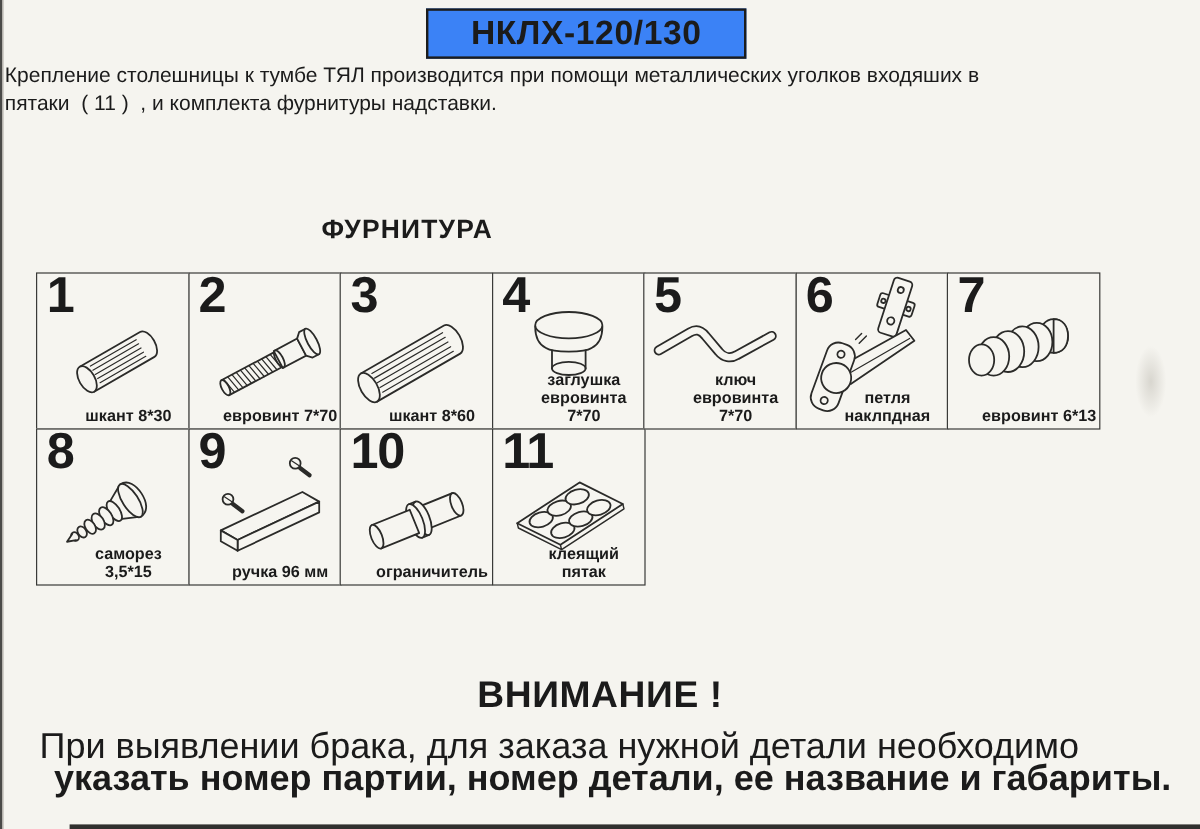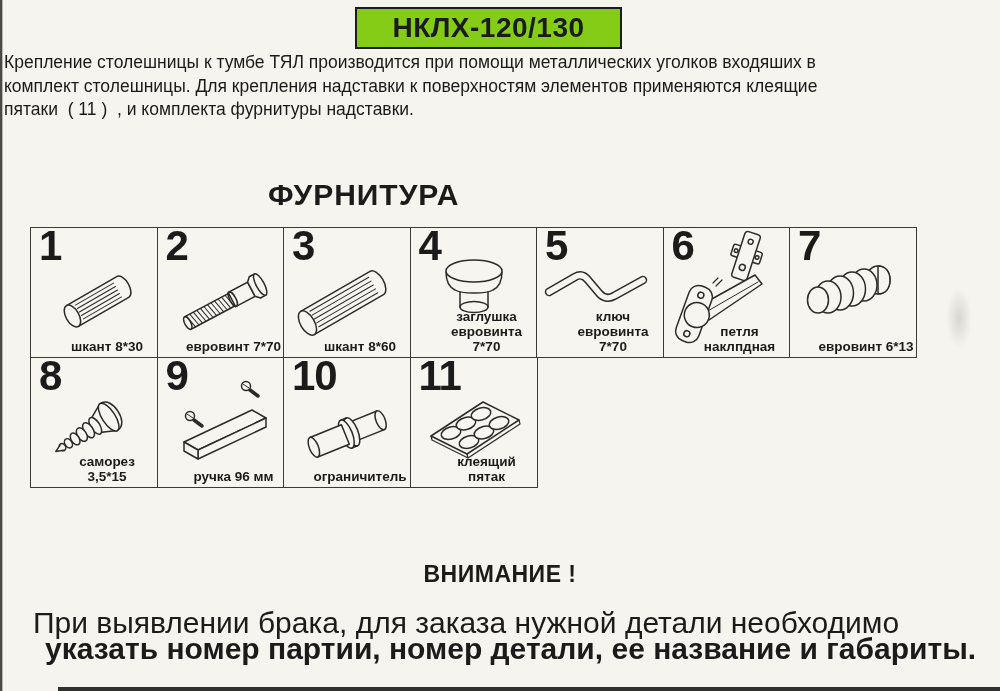--- a/index.html
+++ b/index.html
@@ -10,30 +10,30 @@
     color:#1b1b1b;
   }
   .scan-edge-left{position:absolute;left:0;top:0;width:2px;height:100%;background:#4a4a48;}
   .scan-edge-left2{position:absolute;left:2px;top:0;width:1px;height:100%;background:#b9b7b0;}
   .scan-edge-bottom{position:absolute;left:58px;right:0;bottom:0;height:4px;background:#30302e;}
   .scan-smudge{position:absolute;left:946px;top:288px;width:26px;height:60px;
     background:radial-gradient(ellipse at center,#d8d6cf 0%,rgba(216,214,207,0) 70%);}
 
   .title-box{
     position:absolute;left:355px;top:7px;width:263px;height:38px;
-    border:2px solid #1c1c1c;background:#84cc16;
+    border:2px solid #1c1c1c;background:#3b82f6;
     display:flex;align-items:center;justify-content:center;
     font-size:28px;font-weight:bold;letter-spacing:.5px;
   }
   .intro{position:absolute;left:4px;top:51px;}
   .intro div{font-size:17.5px;line-height:23.5px;white-space:pre;}
 
   .section-title{
     position:absolute;left:268px;top:178px;
-    font-size:30px;font-weight:bold;letter-spacing:1px;
+    font-size:22px;font-weight:bold;letter-spacing:1px;
   }
 
   .grid-row{position:absolute;left:30px;display:flex;}
   .row1{top:227px;}
   .row2{top:356.5px;}
   .cell{
     position:relative;width:128px;height:131px;box-sizing:border-box;
     border:1.5px solid #3a3a38;background:#f6f5f0;
   }
   .cell + .cell{margin-left:-1.5px;}
@@ -49,21 +49,21 @@
   .art path,.art ellipse,.art circle,.art rect,.art line,.art polygon{
     stroke:#2b2b29;stroke-width:1.5;fill:none;stroke-linecap:round;stroke-linejoin:round;
   }
   .art .f{fill:#f6f5f0;}
   .art .tube-outer{stroke-width:8.5;}
   .art .tube-inner{stroke:#f6f5f0;stroke-width:5.5;}
   .art .thick{stroke-width:3.5;}
 
   .warning-title{
     position:absolute;left:0;top:561px;width:100%;text-align:center;
-    font-size:23px;font-weight:bold;letter-spacing:.5px;
+    font-size:31px;font-weight:bold;letter-spacing:.5px;
   }
   .warning-line1{
     position:absolute;left:33px;top:606px;
     font-size:30px;font-weight:normal;white-space:nowrap;
   }
   .warning-line2{
     position:absolute;left:45px;top:632px;
     font-size:30px;font-weight:bold;white-space:nowrap;
   }
 </style>
@@ -74,21 +74,20 @@
 <div class="scan-edge-left2"></div>
 <div class="scan-edge-bottom"></div>
 <div class="scan-smudge"></div>
 
 <div class="title-box">
   <span>НКЛХ-120/130</span>
 </div>
 
 <div class="intro">
   <div>Крепление столешницы к тумбе ТЯЛ производится при помощи металлических уголков входяших в</div>
-  <div>комплект столешницы. Для крепления надставки к поверхностям элементов применяются клеящие</div>
   <div>пятаки  ( 11 )  , и комплекта фурнитуры надставки.</div>
 </div>
 
 <div class="section-title">ФУРНИТУРА</div>
 
 <div class="grid-row row1">
 
   <div class="cell">
     <span class="num">1</span>
     <svg class="art" width="128" height="131" viewBox="0 0 128 131">

